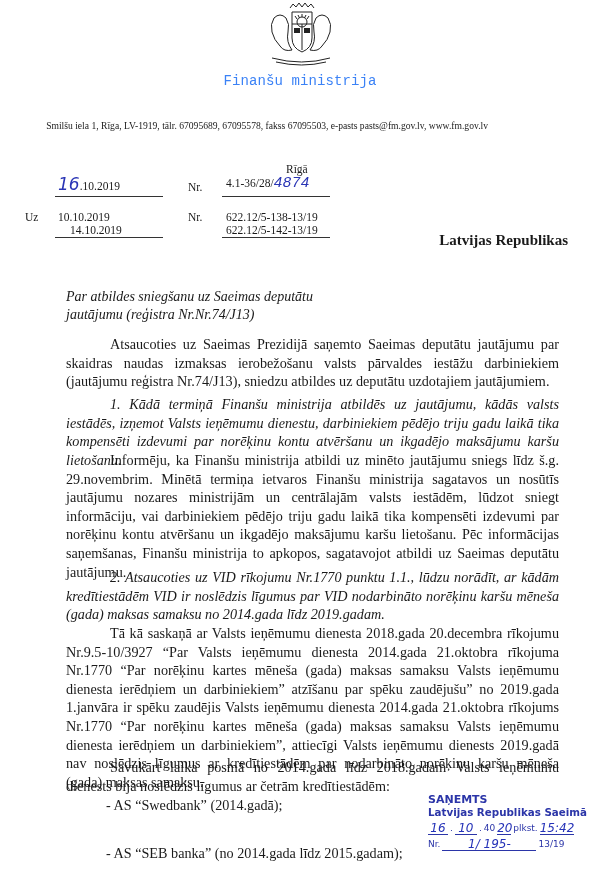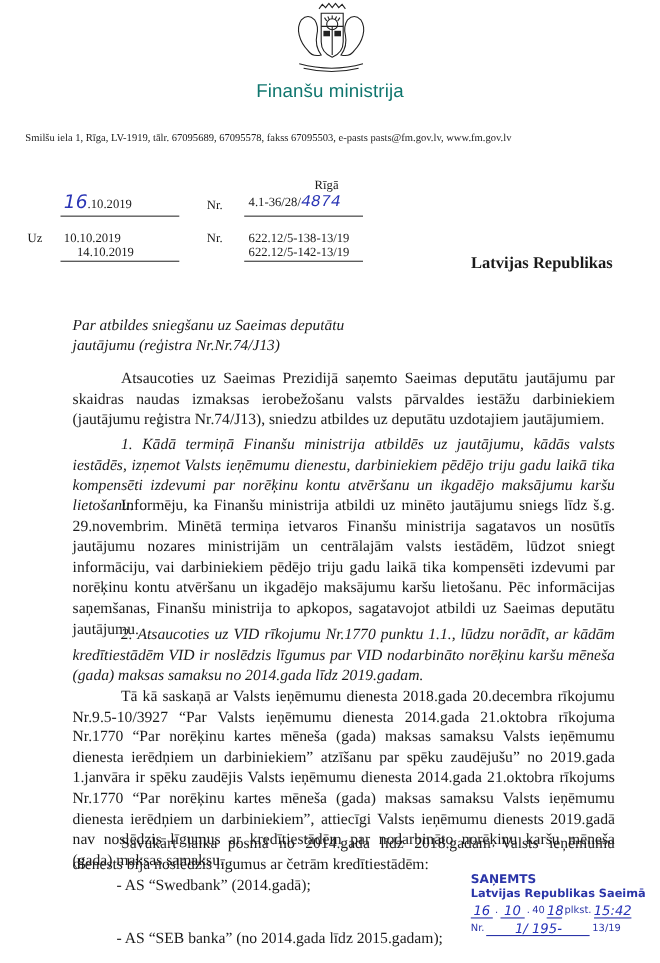--- a/index.html
+++ b/index.html
@@ -1,32 +1,32 @@
 <!DOCTYPE html>
 <html><head>
   <meta charset="utf-8">
   <style>
     * { margin: 0; padding: 0; box-sizing: border-box; }
     html, body { width: 600px; height: 875px; background: #ffffff; overflow: hidden; }
     body { position: relative; font-family: "Liberation Serif", serif; color: #1a1a1a; }
 
     .crest { position: absolute; left: 262px; top: 2px; width: 78px; height: 68px; }
     .ministry-name { position: absolute; left: 0; width: 600px; top: 73px; text-align: center;
-      font-family: Liberation Sans, sans-serif; font-size: 17px; color: #0f766e; letter-spacing: 0.1px; }
+      font-family: Liberation Mono, monospace; font-size: 14px; color: #3b82f6; letter-spacing: 0.1px; }
 
-    .contact-line { position: absolute; left: 0; width: 488px; top: 120px; text-align: center;
+    .contact-line { position: absolute; left: 0; width: 488px; top: 120px; text-align: right;
       font-size: 9.6px; color: #1a1a1a; }
 
     .place { position: absolute; left: 286px; top: 163px; font-size: 11.5px; }
 
     .reg-row { position: absolute; font-size: 11.5px; line-height: 13px; }
     .rule { position: absolute; height: 1px; background: #333; }
     .hand { font-family: "DejaVu Sans", sans-serif; font-style: italic; color: #2a35b5; }
 
-    .addressee { position: absolute; right: 43px; top: 231px; text-align: center;
+    .addressee { position: absolute; right: 32px; top: 231px; text-align: center;
       font-weight: bold; font-size: 15px; line-height: 19px; }
 
     .subject { position: absolute; left: 66px; top: 288px; font-style: italic; font-size: 14px; line-height: 18px; }
 
     .body-text { position: absolute; left: 66px; width: 493px; font-size: 14.2px; line-height: 18.6px;
       text-align: justify; }
     .indent { text-indent: 44px; }
     .ital { font-style: italic; }
     .list-item { padding-left: 18px; text-indent: 0; text-align: left; }
 
@@ -110,21 +110,21 @@
 
 <div class="stamp">
   <div class="title">SAŅEMTS</div>
   <div class="org">Latvijas Republikas Saeimā</div>
   <div class="row">
     <span class="fill" style="width:20px;">16</span>
     <span>.</span>
     <span class="fill" style="width:22px;">10</span>
     <span>.</span>
     <span>40</span>
-    <span class="fill" style="width:14px;">18</span>
+    <span class="fill" style="width:14px;">20</span>
     <span>plkst.</span>
     <span class="fill" style="width:34px;">15:42</span>
   </div>
   <div class="row">
     <span>Nr.</span>
     <span class="fill" style="width:94px;">1/ 195-</span>
     <span>13/19</span>
   </div>
 </div>
 

